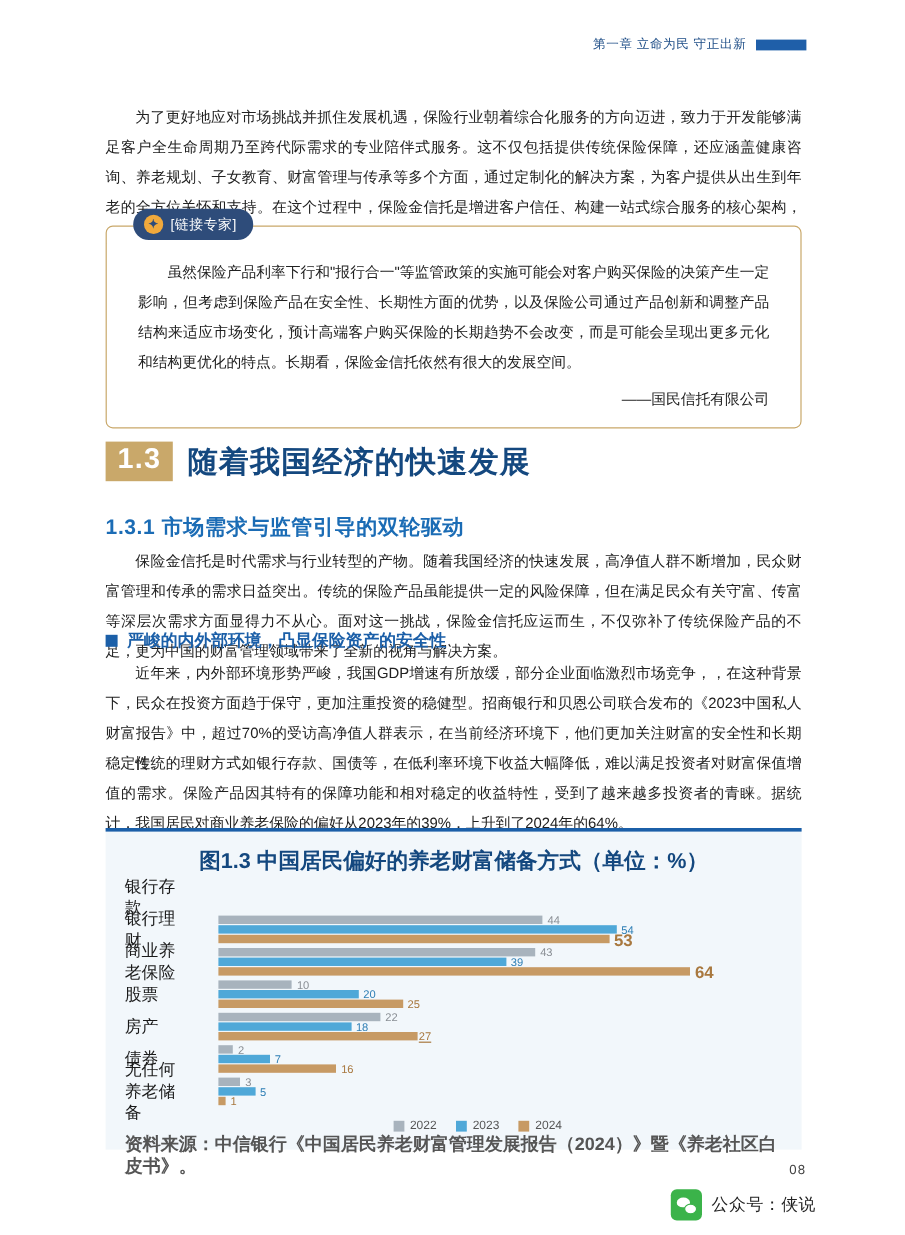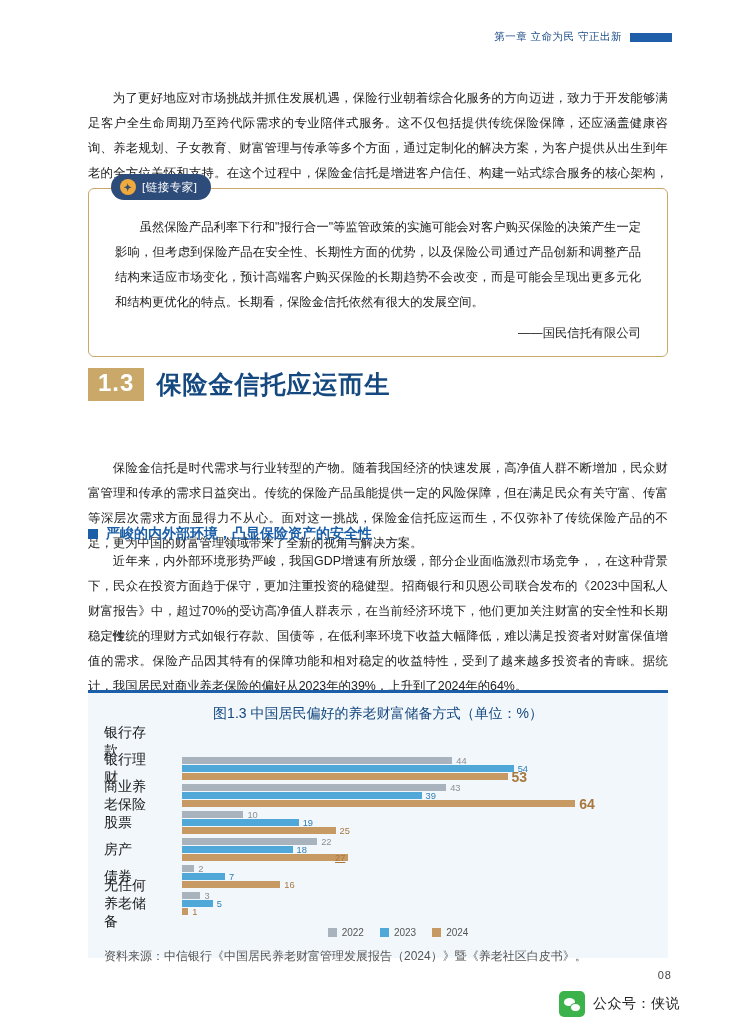--- a/index.html
+++ b/index.html
@@ -175,22 +175,22 @@
     top: 690px;
     width: 580px;
     height: 268px;
     background: #f2f7fb;
     border-top: 3px solid #1b5fa8;
     box-sizing: border-box;
     padding: 12px 16px 10px 16px;
   }
   .chart-title {
     text-align: center;
-    font-size: 14px;
-    font-weight: normal;
+    font-size: 18px;
+    font-weight: bold;
     color: #14487f;
     margin-bottom: 6px;
   }
   .chart-area {
     position: relative;
     height: 196px;
   }
   .row {
     display: flex;
     align-items: center;
@@ -240,23 +240,24 @@
   .legend-item {
     display: flex;
     align-items: center;
     gap: 5px;
     font-size: 10px;
     color: #555;
   }
   .legend-swatch { width: 9px; height: 9px; display: inline-block; }
 
   .chart-source {
-    font-size: 12px;
+    font-size: 15px;
     color: #555;
-    margin-top: 10px;
+    margin-top: 0;
+    font-weight: bold;
   }
 
   
   .page-num {
     position: absolute;
     right: 44px;
     bottom: 48px;
     font-size: 11px;
     color: #444;
     letter-spacing: 1px;
@@ -317,23 +318,24 @@
     <div class="expert-tag">
       <span class="badge">✦</span>
       <span>[链接专家]</span>
     </div>
     <p class="expert-body">虽然保险产品利率下行和"报行合一"等监管政策的实施可能会对客户购买保险的决策产生一定影响，但考虑到保险产品在安全性、长期性方面的优势，以及保险公司通过产品创新和调整产品结构来适应市场变化，预计高端客户购买保险的长期趋势不会改变，而是可能会呈现出更多元化和结构更优化的特点。长期看，保险金信托依然有很大的发展空间。</p>
     <div class="expert-source">——国民信托有限公司</div>
   </div>
 
   <div class="sec-head">
     <span class="sec-num">1.3</span>
-    <span class="sec-title">保险金信托应运而生</span>
-  </div>
-
+    <span class="sec-title">随着我国经济的快速发展</span>
+  </div>
+
+  <div class="sub-head">1.3.1 市场需求与监管引导的双轮驱动</div>
 
   <div class="para1">
     <p class="body">保险金信托是时代需求与行业转型的产物。随着我国经济的快速发展，高净值人群不断增加，民众财富管理和传承的需求日益突出。传统的保险产品虽能提供一定的风险保障，但在满足民众有关守富、传富等深层次需求方面显得力不从心。面对这一挑战，保险金信托应运而生，不仅弥补了传统保险产品的不足，更为中国的财富管理领域带来了全新的视角与解决方案。</p>
   </div>
 
   <div class="subsub-head">
     <span class="sq"></span>
     <span>严峻的内外部环境，凸显保险资产的安全性</span>
   </div>
 
@@ -372,34 +374,34 @@
             <div class="bar b2024" style="width: 393.143px;"></div>
             <div class="val v2024 big" style="left: 397.143px;">64</div>
           </div>
         </div>
         <div class="row">
           <div class="row-label">股票</div>
           <div class="bars">
             <div class="bar b2022" style="width: 61.4286px;"></div>
             <div class="val v2022" style="left: 65.4286px;">10</div>
             <div class="bar b2023" style="width: 116.714px;"></div>
-            <div class="val v2023" style="left: 120.714px;">19</div>
+            <div class="val v2023" style="left: 120.714px;">20</div>
             <div class="bar b2024" style="width: 153.571px;"></div>
             <div class="val v2024" style="left: 157.571px;">25</div>
           </div>
         </div>
         <div class="row">
           <div class="row-label">房产</div>
           <div class="bars">
             <div class="bar b2022" style="width: 135.143px;"></div>
             <div class="val v2022" style="left: 139.143px;">22</div>
             <div class="bar b2023" style="width: 110.571px;"></div>
             <div class="val v2023" style="left: 114.571px;">18</div>
             <div class="bar b2024" style="width: 165.857px;"></div>
-            <div class="val v2024" style="left: 153px; text-decoration: underline;">27</div>
+            <div class="val v2024" style="left: 167px; text-decoration: underline;">27</div>
           </div>
         </div>
         <div class="row">
           <div class="row-label">债券</div>
           <div class="bars">
             <div class="bar b2022" style="width: 12.2857px;"></div>
             <div class="val v2022" style="left: 16.2857px;">2</div>
             <div class="bar b2023" style="width: 43px;"></div>
             <div class="val v2023" style="left: 47px;">7</div>
             <div class="bar b2024" style="width: 98.2857px;"></div>

